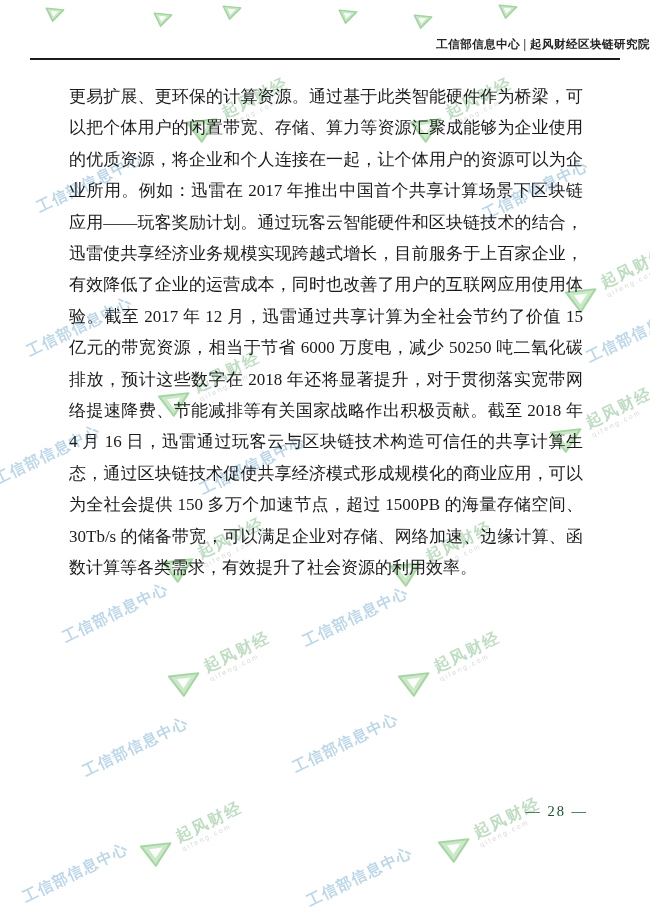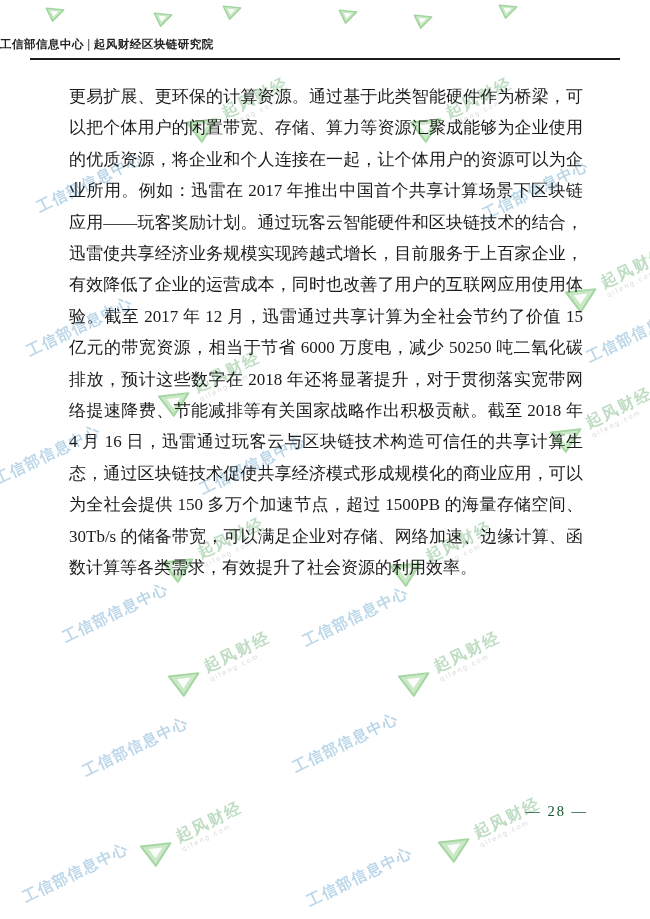--- a/index.html
+++ b/index.html
@@ -3,21 +3,21 @@
 <meta charset="utf-8">
 <style>
   html,body { margin:0; padding:0; background:#ffffff; }
   .page {
     position:relative; width:650px; height:919px; background:#ffffff;
     overflow:hidden; font-family:"Liberation Serif","DejaVu Serif",serif;
   }
   
   .hdr {
     position:absolute; top:37px; left:0; width:100%;
-    text-align:left; font-size:11.5px; font-weight:700; color:#222;
+    text-align:right; font-size:11.5px; font-weight:700; color:#222;
     letter-spacing:0.5px;
   }
   .hdr-rule {
     position:absolute; top:58px; left:30px; right:30px;
     border-top:2px solid #1c1c1c; height:0;
   }
   
   .content {
     position:absolute; top:69px; left:57px; width:538px;
     font-size:17px; line-height:31.4px; color:#1b1b1b;

